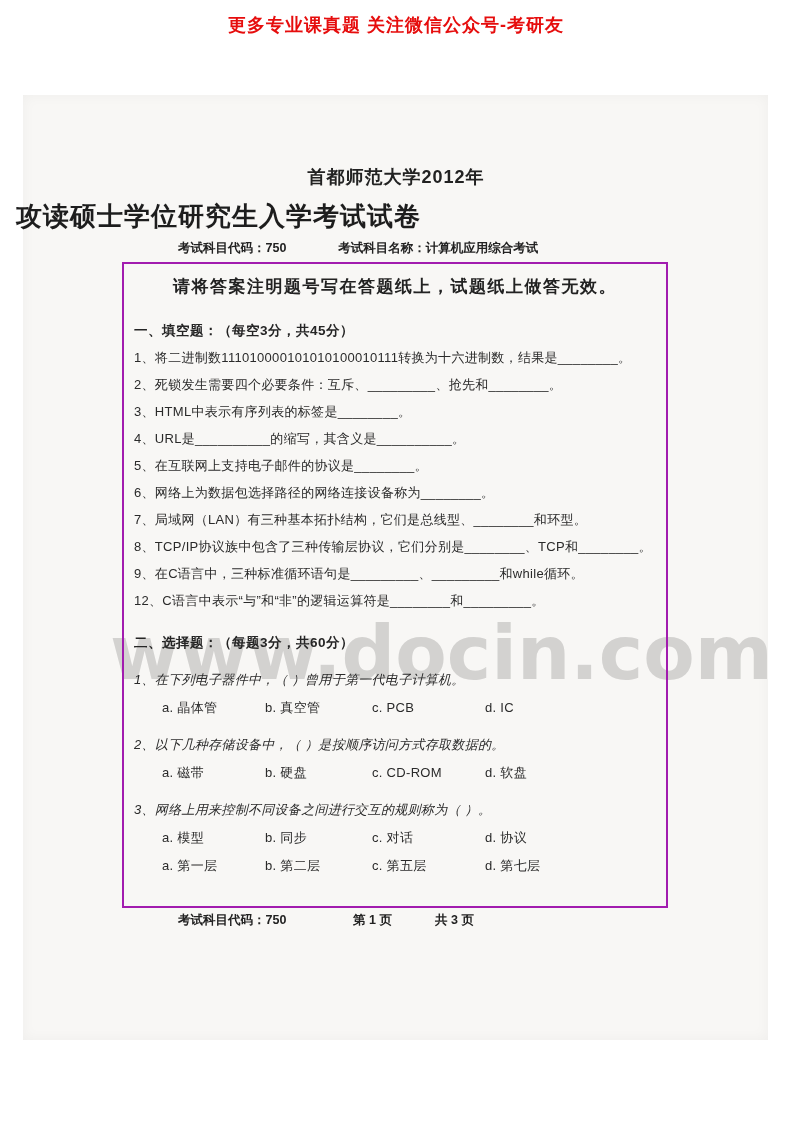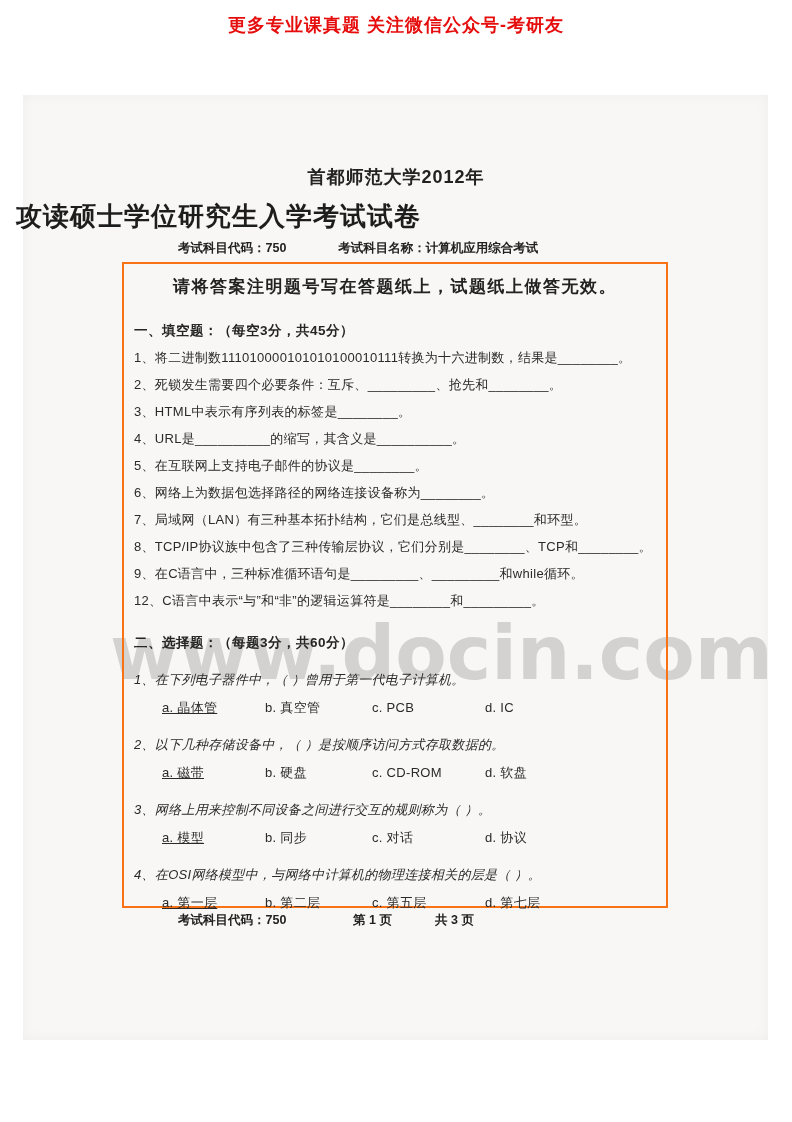--- a/index.html
+++ b/index.html
@@ -29,21 +29,21 @@
   .title2{
     position:absolute;top:199px;left:16px;width:100%;text-align:left;
     font-size:26px;font-weight:600;letter-spacing:1px;color:#1d1d1d;
   }
   .meta-row{
     position:absolute;top:240px;left:178px;display:flex;gap:52px;
     font-size:12.5px;font-weight:bold;color:#222;
   }
   .exam-box{
     position:absolute;left:122px;top:262px;width:542px;height:642px;
-    border:2px solid #f97316;background:transparent;
+    border:2px solid #a21caf;background:transparent;
   }
   .notice{
     margin:11px 6px 0 6px;text-align:center;
     font-size:17px;font-weight:600;letter-spacing:1.5px;color:#222;
   }
   .sec-heading{
     margin:25px 0 0 10px;font-size:13.5px;font-weight:600;
     line-height:15px;color:#252525;letter-spacing:0.5px;
   }
   .sec-heading.second{margin-top:27px;}
@@ -53,21 +53,21 @@
   }
   .mc-stem{
     margin:22px 0 0 10px;font-size:13px;line-height:15px;color:#2a2a2a;
     letter-spacing:0.3px;
     font-style:italic;
   }
   .mc-options{
     display:flex;margin:13px 0 0 38px;font-size:13px;line-height:15px;
     color:#2a2a2a;letter-spacing:0.3px;
   }
-  .opt-a{width:103px;text-decoration:underline;}
+  .opt-a{width:103px;}
   .opt-b{width:107px;}
   .opt-c{width:113px;}
   .footer-row{
     position:absolute;top:912px;left:178px;display:flex;
     font-size:12.5px;font-weight:bold;color:#222;
   }
   .footer-row .f-code{width:158px;}
   .footer-row .f-p1{width:82px;margin-left:17px;}
 </style>
 </head>
@@ -125,21 +125,20 @@
     </div>
 
     <div class="mc-stem">3、网络上用来控制不同设备之间进行交互的规则称为（ ）。</div>
     <div class="mc-options">
       <span class="opt-a">a. 模型</span>
       <span class="opt-b">b. 同步</span>
       <span class="opt-c">c. 对话</span>
       <span class="opt-d">d. 协议</span>
     </div>
 
-    <div class="mc-stem">4、在OSI网络模型中，与网络中计算机的物理连接相关的层是（ ）。</div>
     <div class="mc-options">
       <span class="opt-a">a. 第一层</span>
       <span class="opt-b">b. 第二层</span>
       <span class="opt-c">c. 第五层</span>
       <span class="opt-d">d. 第七层</span>
     </div>
 
   </div>
 
   <div class="footer-row">

